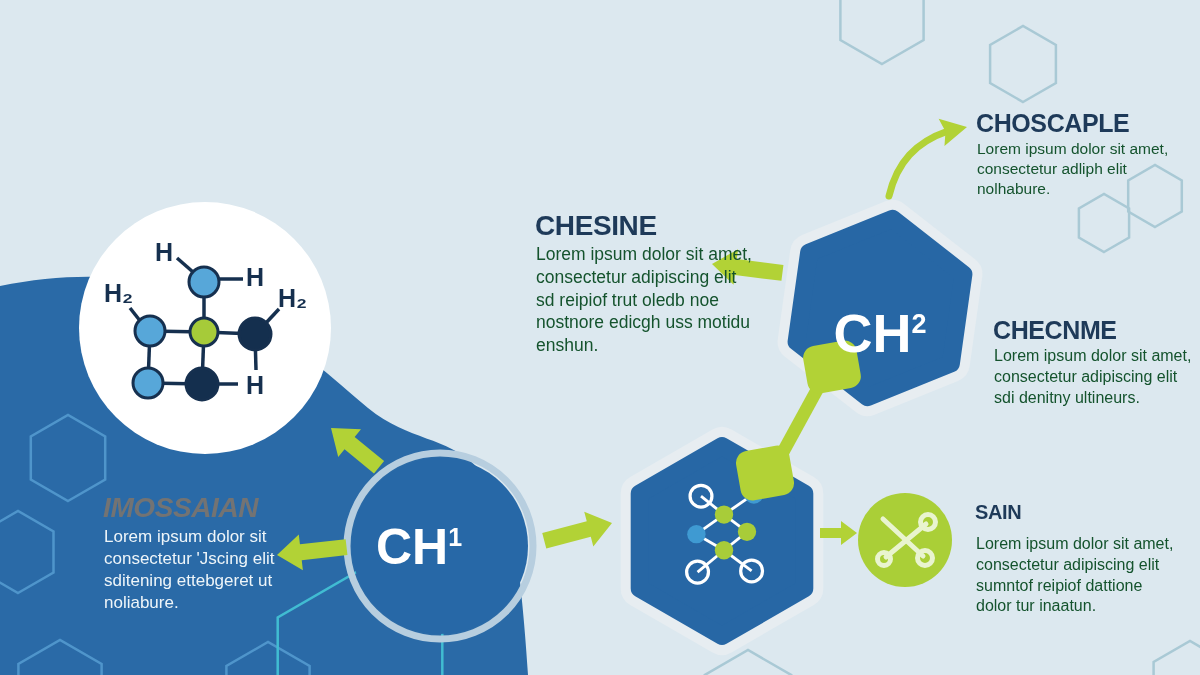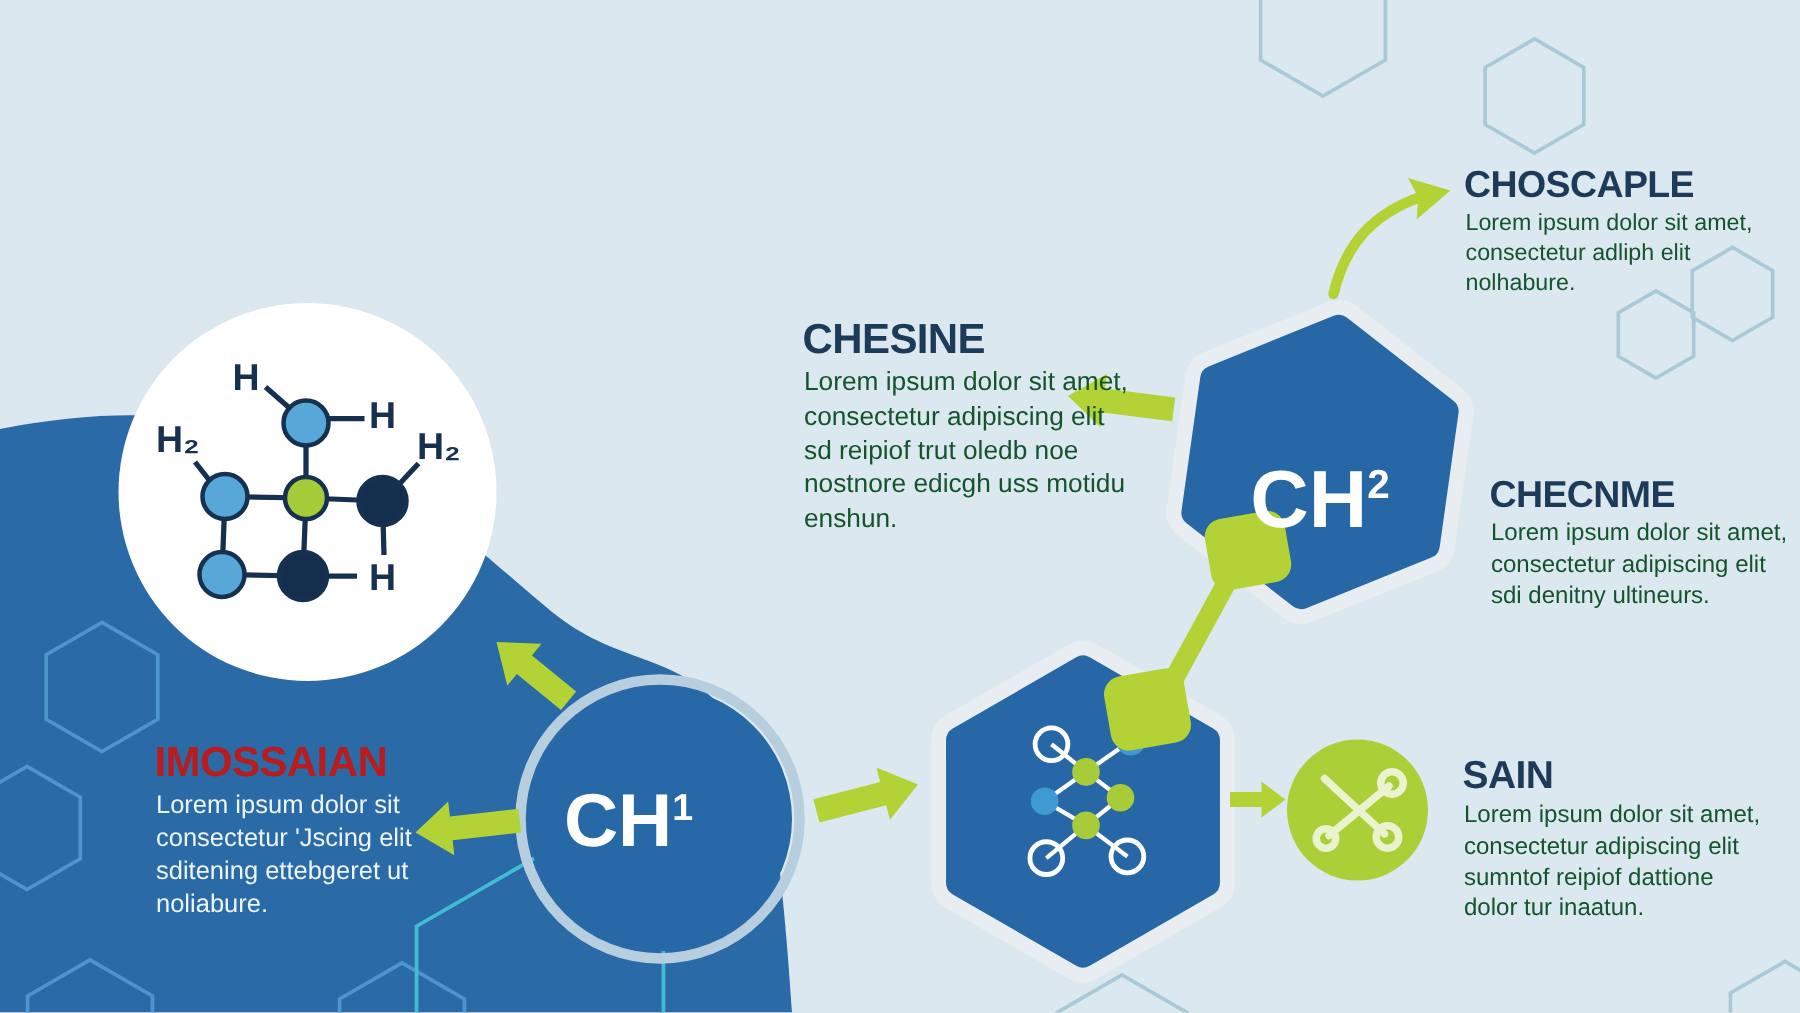--- a/index.html
+++ b/index.html
@@ -5,21 +5,21 @@
   * { margin:0; padding:0; box-sizing:border-box; }
   html,body { width:1200px; height:675px; }
   body { font-family:"Liberation Sans","DejaVu Sans",sans-serif; background:#dce8ef; overflow:hidden; }
   .stage { position:relative; width:1200px; height:675px; background:#dce8ef; overflow:hidden; }
   .stage svg.bg { position:absolute; left:0; top:0; }
   .abs { position:absolute; white-space:nowrap; }
   .title { color:#1c3d60; font-weight:bold; font-size:33px; letter-spacing:-1px; line-height:1.22; }
   .heading { color:#1e3a59; font-weight:bold; letter-spacing:-0.4px; }
   .body-text { color:#14532d; line-height:1.3; }
   .body-text div { white-space:nowrap; }
-  .lime-heading { color:#b91c1c; }
+  .lime-heading { color:#737373;font-style:italic; }
   .white-body { color:#eef5f9; }
   .node-label { color:#ffffff; font-weight:bold; text-align:center; }
   .node-label .sup { font-size:0.5em; vertical-align:super; font-weight:bold; }
   .h-label { color:#16304f; font-weight:bold; font-size:25px; }
 </style>
 </head>
 <body>
 
 <div class="stage">
 
@@ -177,21 +177,21 @@
     <div>nolhabure.</div>
   </div>
 
   <div class="abs heading" style="left:993px; top:316px; font-size:25px;">CHECNME</div>
   <div class="abs body-text" style="left:994px; top:346px; font-size:16px;">
     <div>Lorem ipsum dolor sit amet,</div>
     <div>consectetur adipiscing elit</div>
     <div>sdi denitny ultineurs.</div>
   </div>
 
-  <div class="abs heading" style="left:975px; top:501px; font-size:26px;text-align:right;">SAIN</div>
+  <div class="abs heading" style="left:975px; top:501px; font-size:20px;text-align:right;">SAIN</div>
   <div class="abs body-text" style="left:976px; top:534px; font-size:16px;">
     <div>Lorem ipsum dolor sit amet,</div>
     <div>consectetur adipiscing elit</div>
     <div>sumntof reipiof dattione</div>
     <div>dolor tur inaatun.</div>
   </div>
 
   <div class="abs heading lime-heading" style="left:103px; top:492px; font-size:28px;">IMOSSAIAN</div>
   <div class="abs body-text white-body" style="left:104px; top:526px; font-size:17px;">
     <div>Lorem ipsum dolor sit</div>

